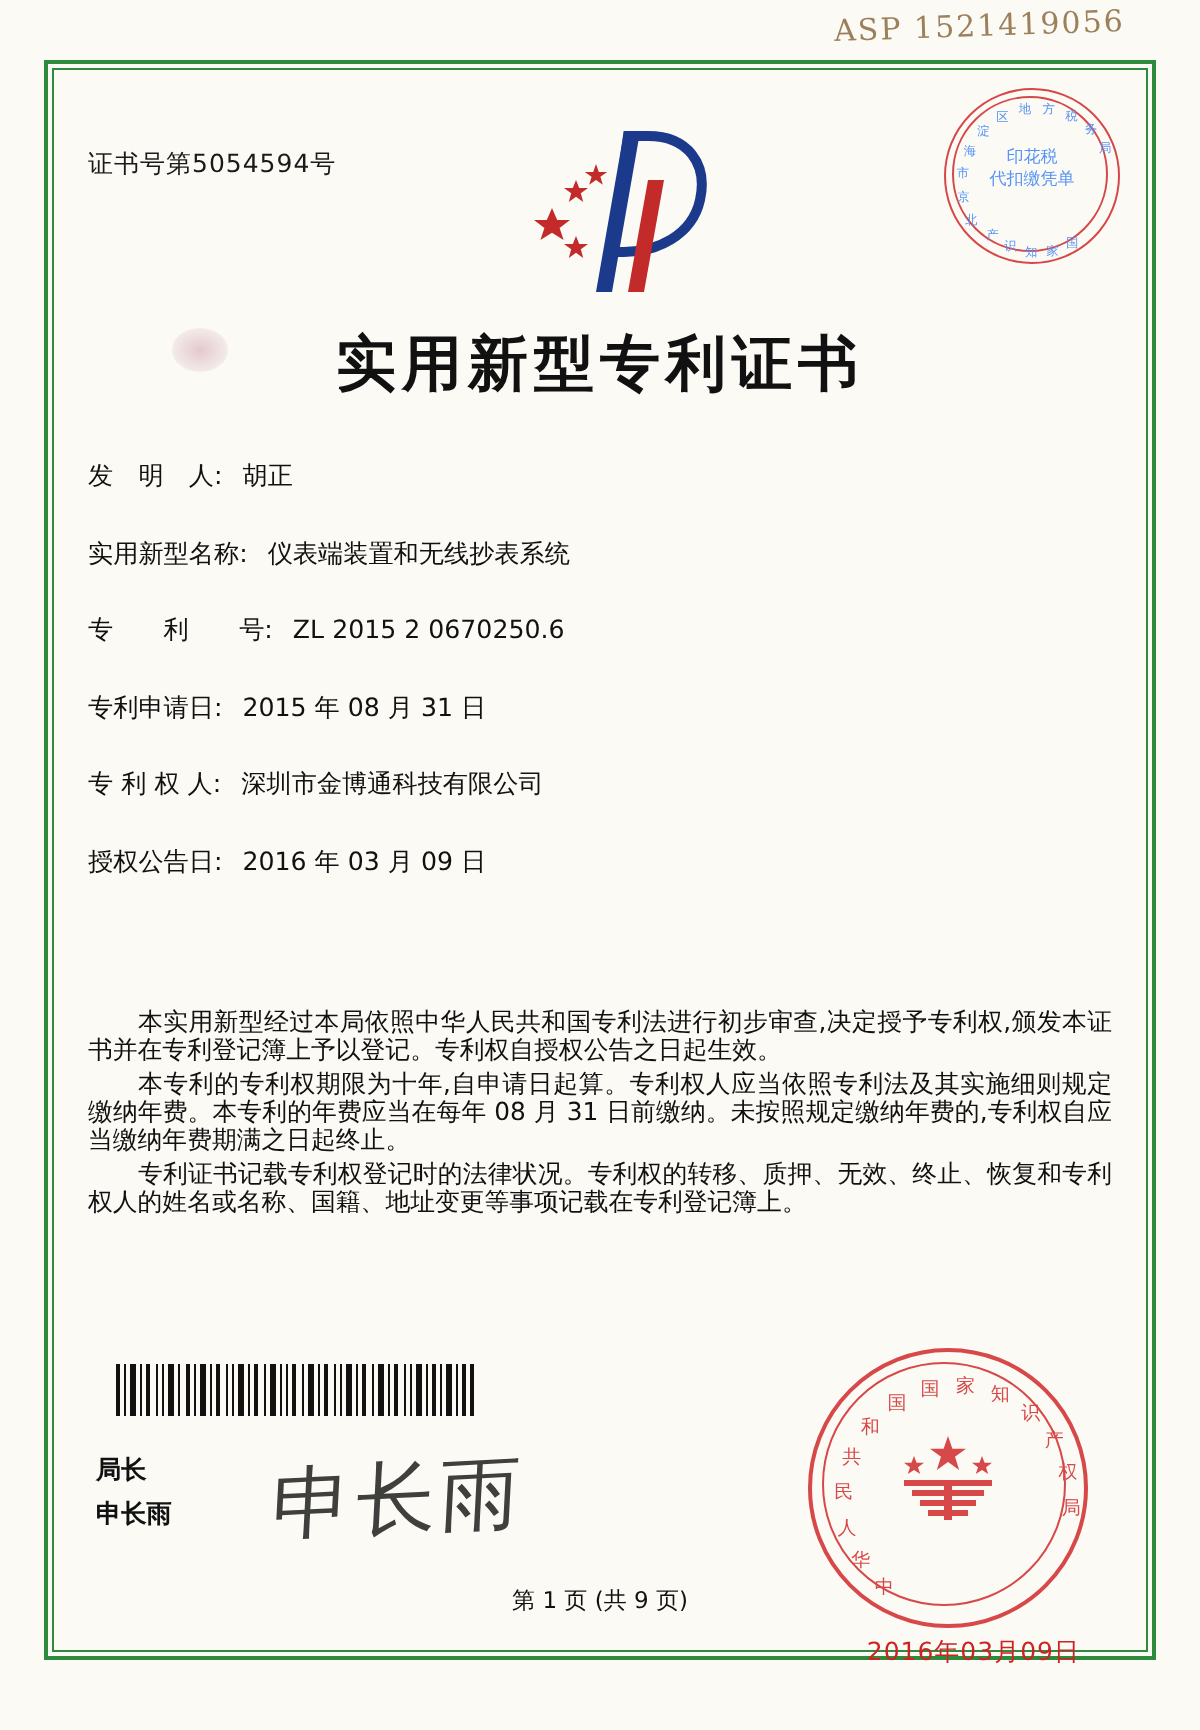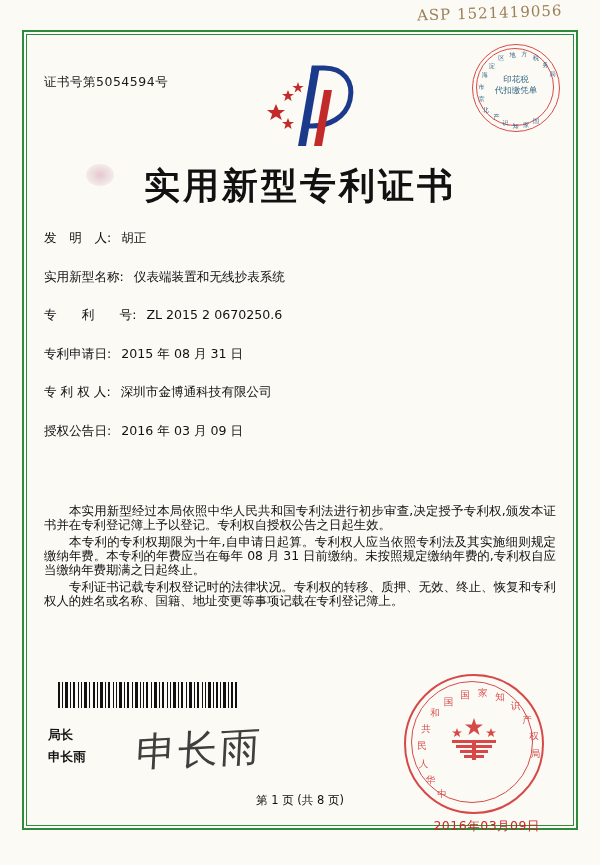--- a/index.html
+++ b/index.html
@@ -73,21 +73,21 @@
   }
   
   .seal-top {
     position: absolute;
     right: 14px;
     top: 10px;
     width: 86px;
     height: 86px;
     border-radius: 50%;
     border: 1.6px solid #d02a2a;
-    color: #0c4a6e;
+    color: #3b82f6;
     opacity: .85;
   }
   .seal-top .ring {
     position: absolute;
     left: 3px; top: 3px;
     width: 76px; height: 76px;
     border-radius: 50%;
     border: .8px solid #d02a2a;
   }
   .seal-top .arc-text {
@@ -115,21 +115,21 @@
     font-family: "DejaVu Serif", serif;
   }
   .title {
     position: absolute;
     left: 0;
     top: 128px;
     width: 548px;
     text-align: center;
     font-family: "DejaVu Serif", serif;
     font-weight: bold;
-    font-size: 36px;
+    font-size: 30px;
     letter-spacing: 3px;
     color: #111;
   }
   .fields {
     position: absolute;
     left: 18px;
     top: 196px;
     width: 512px;
   }
   .field-row {
@@ -434,16 +434,16 @@
             <rect x="16" y="34" width="28" height="3"></rect>
             <rect x="20" y="39" width="20" height="3"></rect>
             <rect x="28" y="24" width="4" height="20"></rect>
           </g>
         </svg>
       </div>
     </div>
 
     <div class="seal-date">2016年03月09日</div>
 
-    <div class="footer">第 1 页 (共 8 页)</div>
+    <div class="footer">第 1 页 (共 9 页)</div>
 
   </div>
 </div>
 
 </body></html>

